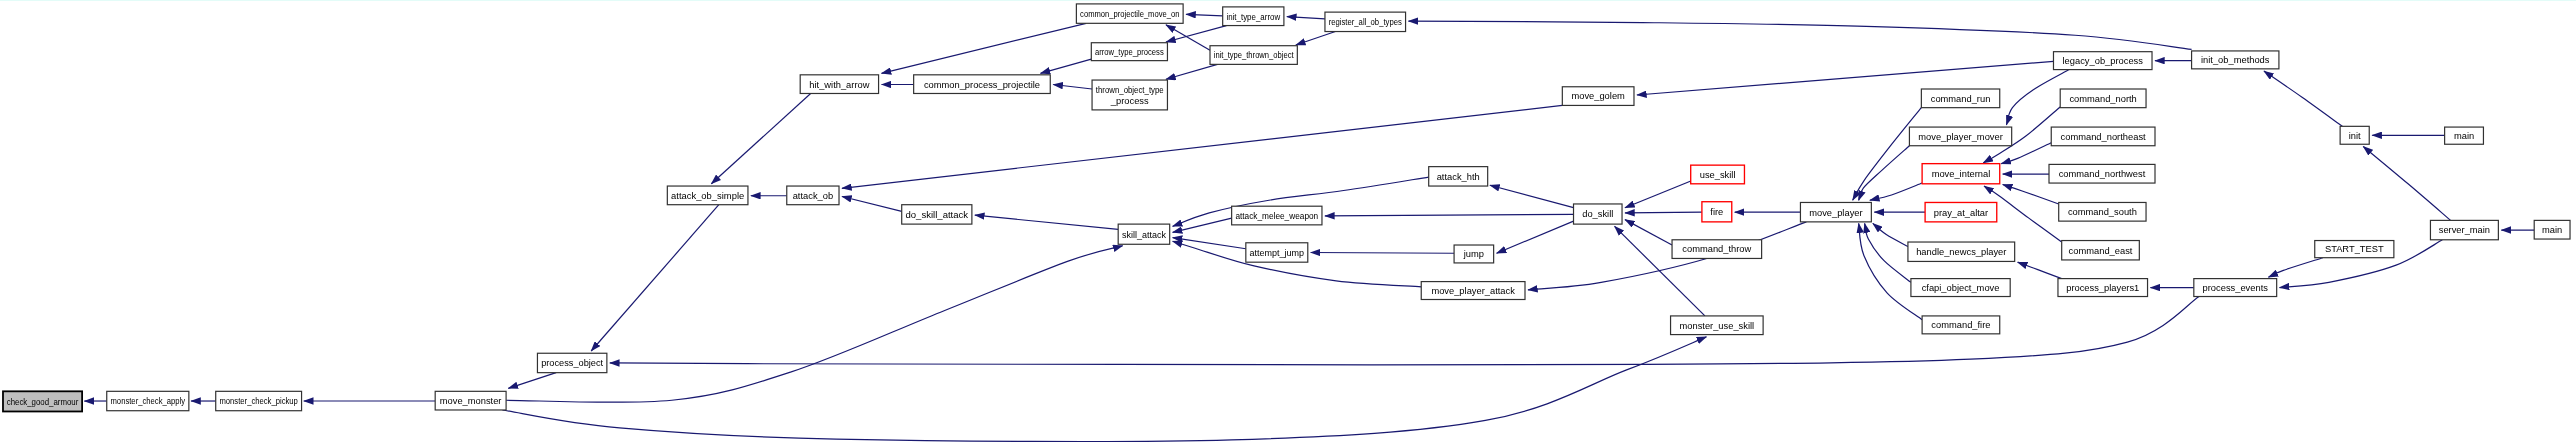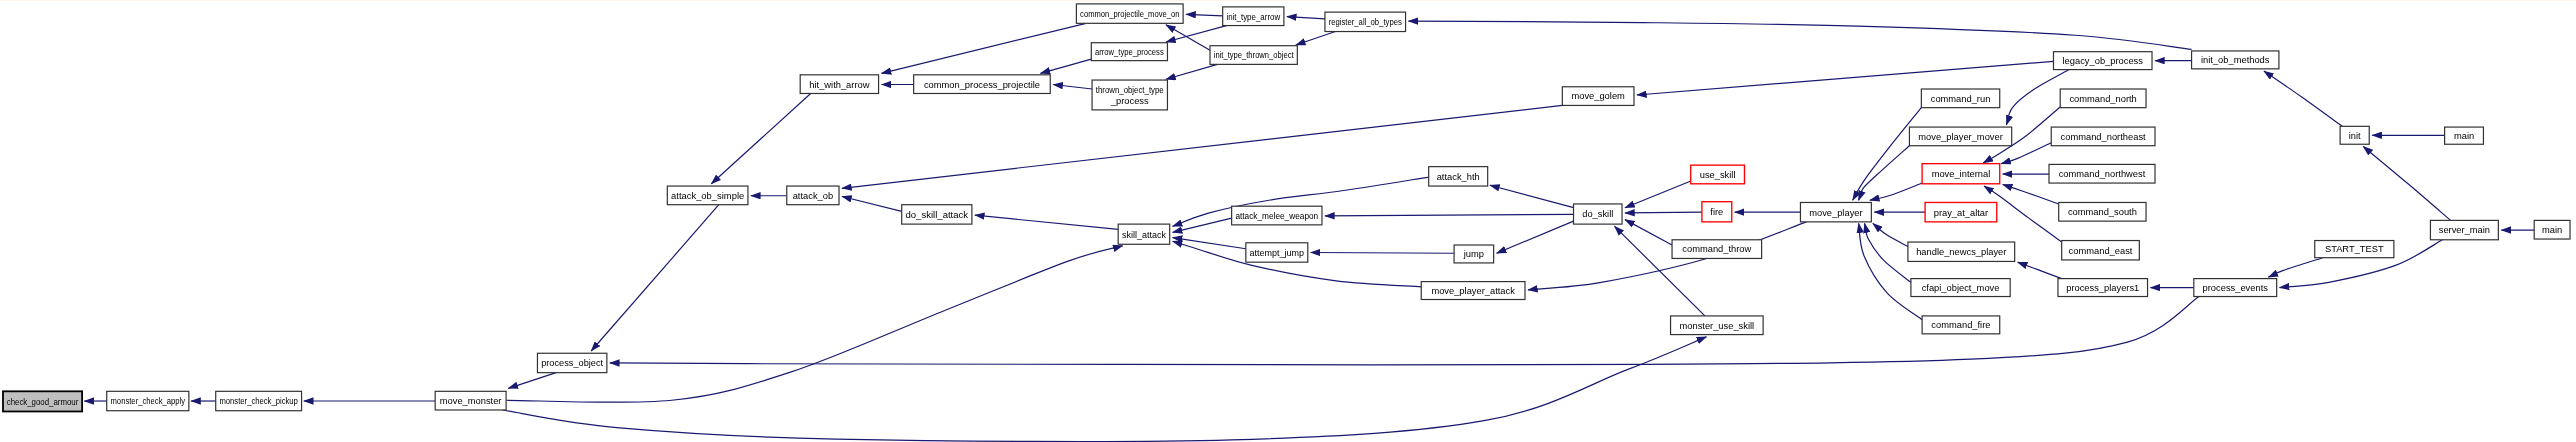--- a/index.html
+++ b/index.html
@@ -1,17 +1,17 @@
 <!DOCTYPE html>
 <html style="font-size:12px"><head>
 <meta charset="utf-8">
 <style>
   html,body{margin:0;padding:0;background:#ffffff;}
   body{font-family:"Liberation Sans","DejaVu Sans",sans-serif;}
-  #canvas{position:relative;width:2576px;height:443px;background:#fdba74;overflow:hidden;}
+  #canvas{position:relative;width:2576px;height:443px;background:#5eead4;overflow:hidden;}
   svg{display:block;}
   .node rect{fill:#ffffff;stroke:#323232;stroke-width:1.6;}
   .node.red rect{stroke:#ff0000;stroke-width:1.8;}
   .node.root rect{fill:#bfbfbf;stroke:#000000;stroke-width:2.4;}
   .node text{fill:#000000;font-size:12.5px;font-family:"Liberation Sans","DejaVu Sans",sans-serif;}
   .edge{fill:none;stroke-width:1.6;}
 </style>
 </head>
 <body>
 

